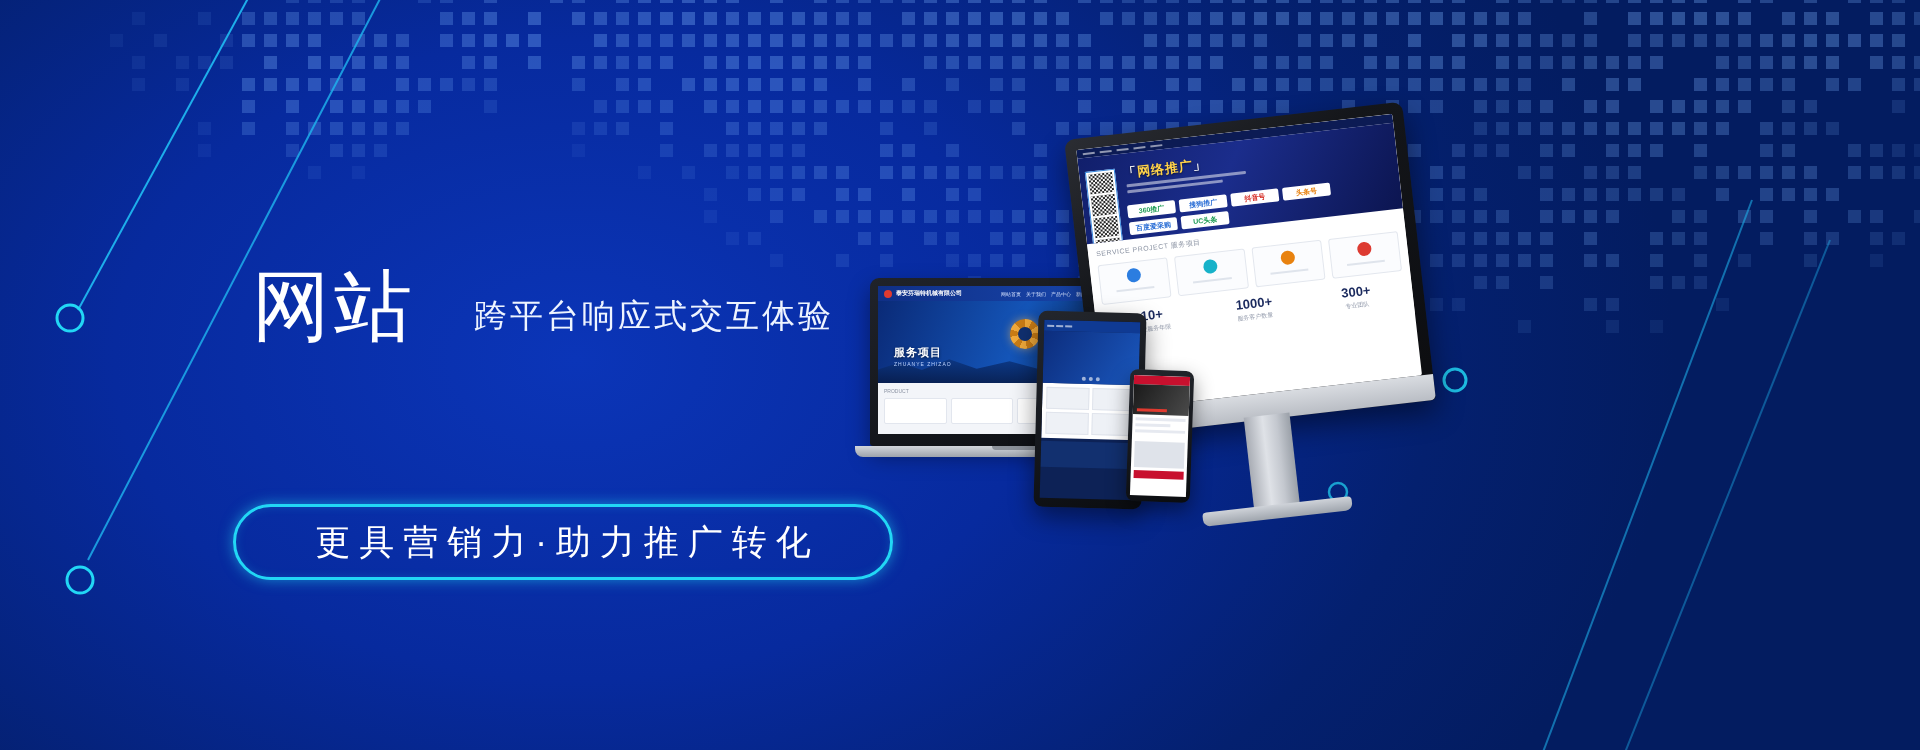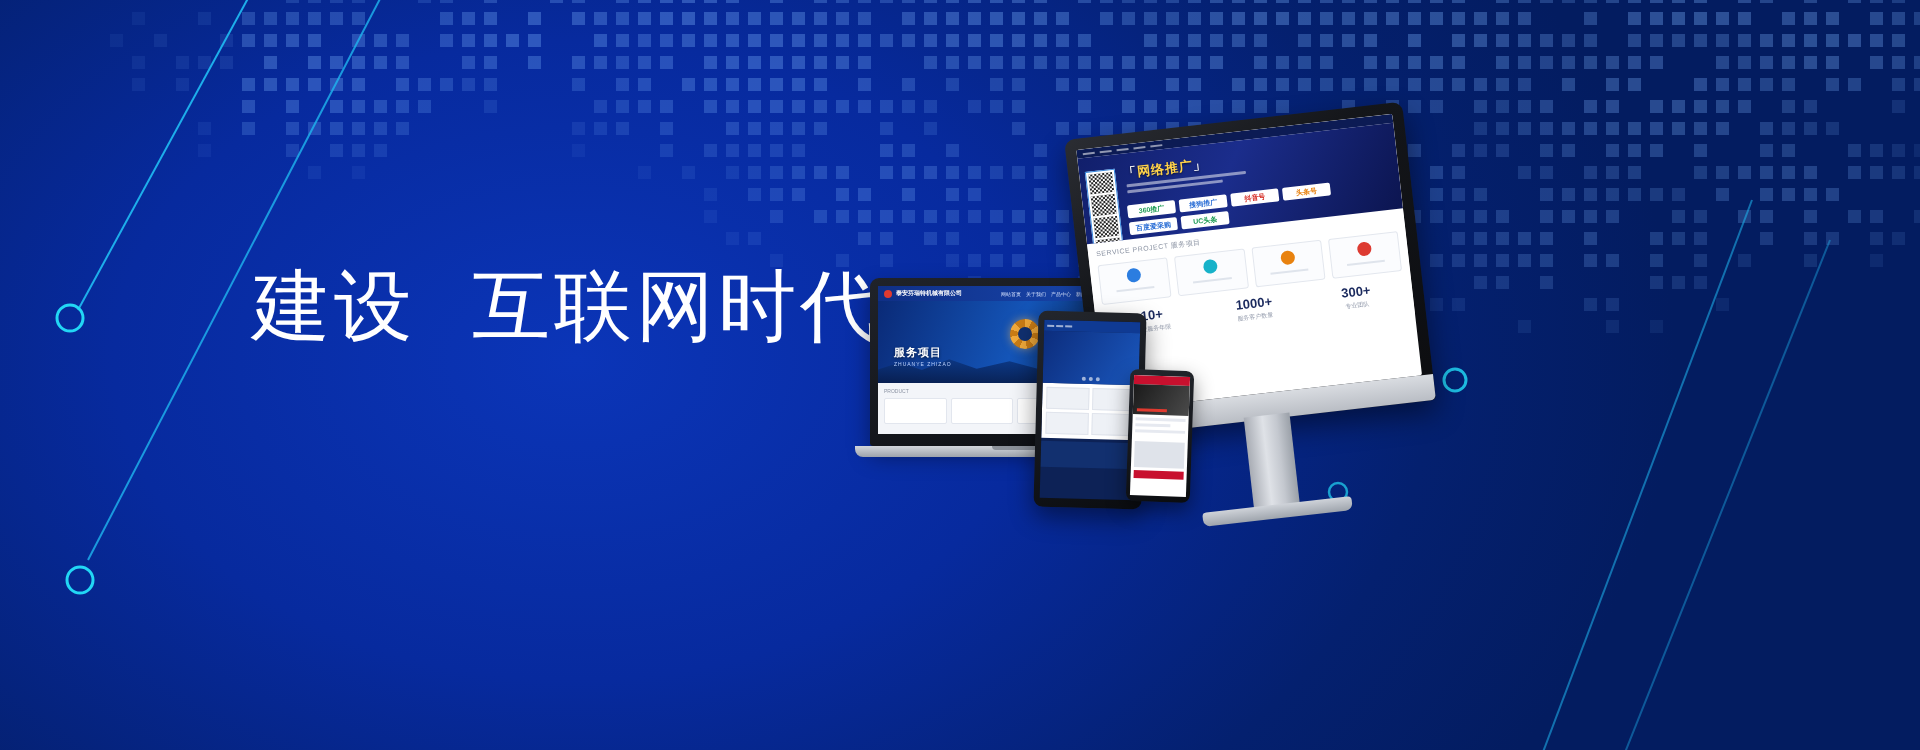--- a/index.html
+++ b/index.html
@@ -988,27 +988,30 @@
     <line x1="1540" y1="760" x2="1752" y2="200" stroke="#1fb6f0" stroke-width="2" opacity=".55"></line>
     <line x1="1614" y1="780" x2="1830" y2="240" stroke="#1fb6f0" stroke-width="2" opacity=".4"></line>
     <circle cx="70" cy="318" r="13" fill="none" stroke="#22d7f5" stroke-width="3"></circle>
     <circle cx="80" cy="580" r="13" fill="none" stroke="#22d7f5" stroke-width="3"></circle>
     <circle cx="1455" cy="380" r="11" fill="none" stroke="#22d7f5" stroke-width="3" opacity=".85"></circle>
     <circle cx="1338" cy="492" r="9" fill="none" stroke="#22d7f5" stroke-width="2.5" opacity=".7"></circle>
   </svg>
 
   <div class="copy">
 
-
-    <div class="headrow row2">
-      <div class="bigword">建设</div>
-      <div class="bigword2">互联网时代</div>
+    <div class="headrow row1">
+      <div class="bigword">网站</div>
+      <div class="subtitle">跨平台响应式交互体验</div>
     </div>
+
   </div>
 
+  <div class="pill">
+    <span>更具营销力·助力推广转化</span>
+  </div>
 
   <div class="devices">
 
     <div class="laptop">
       <div class="laptop-lid">
         <div class="laptop-screen">
           <div class="lp-nav">
             <span class="lp-logo"></span>
             <span class="lp-brand">泰安芬瑞特机械有限公司</span>
             <span class="lp-menu">

